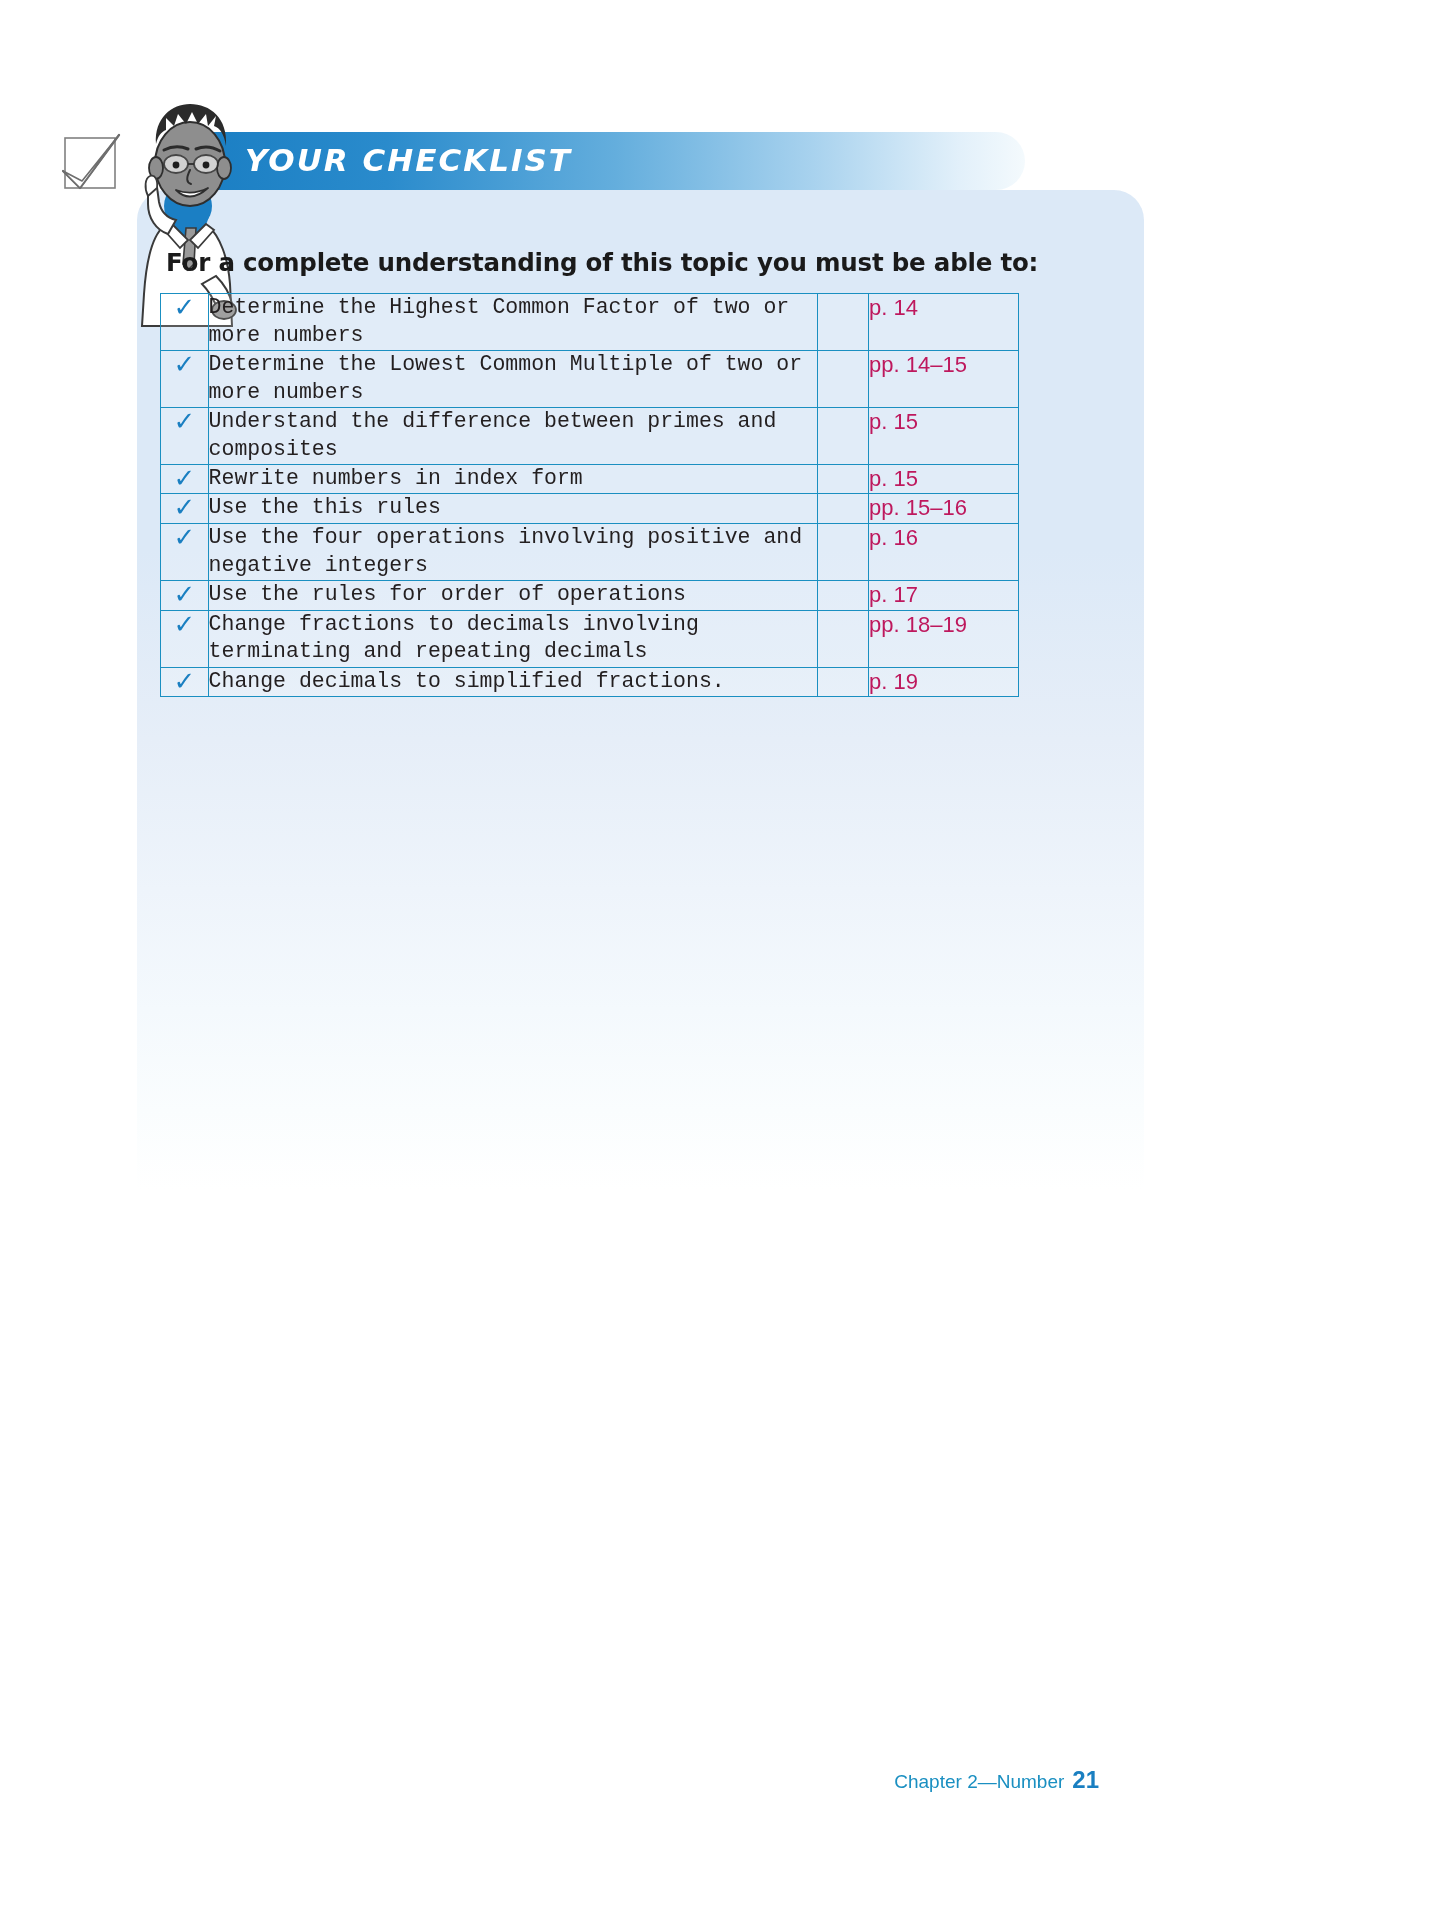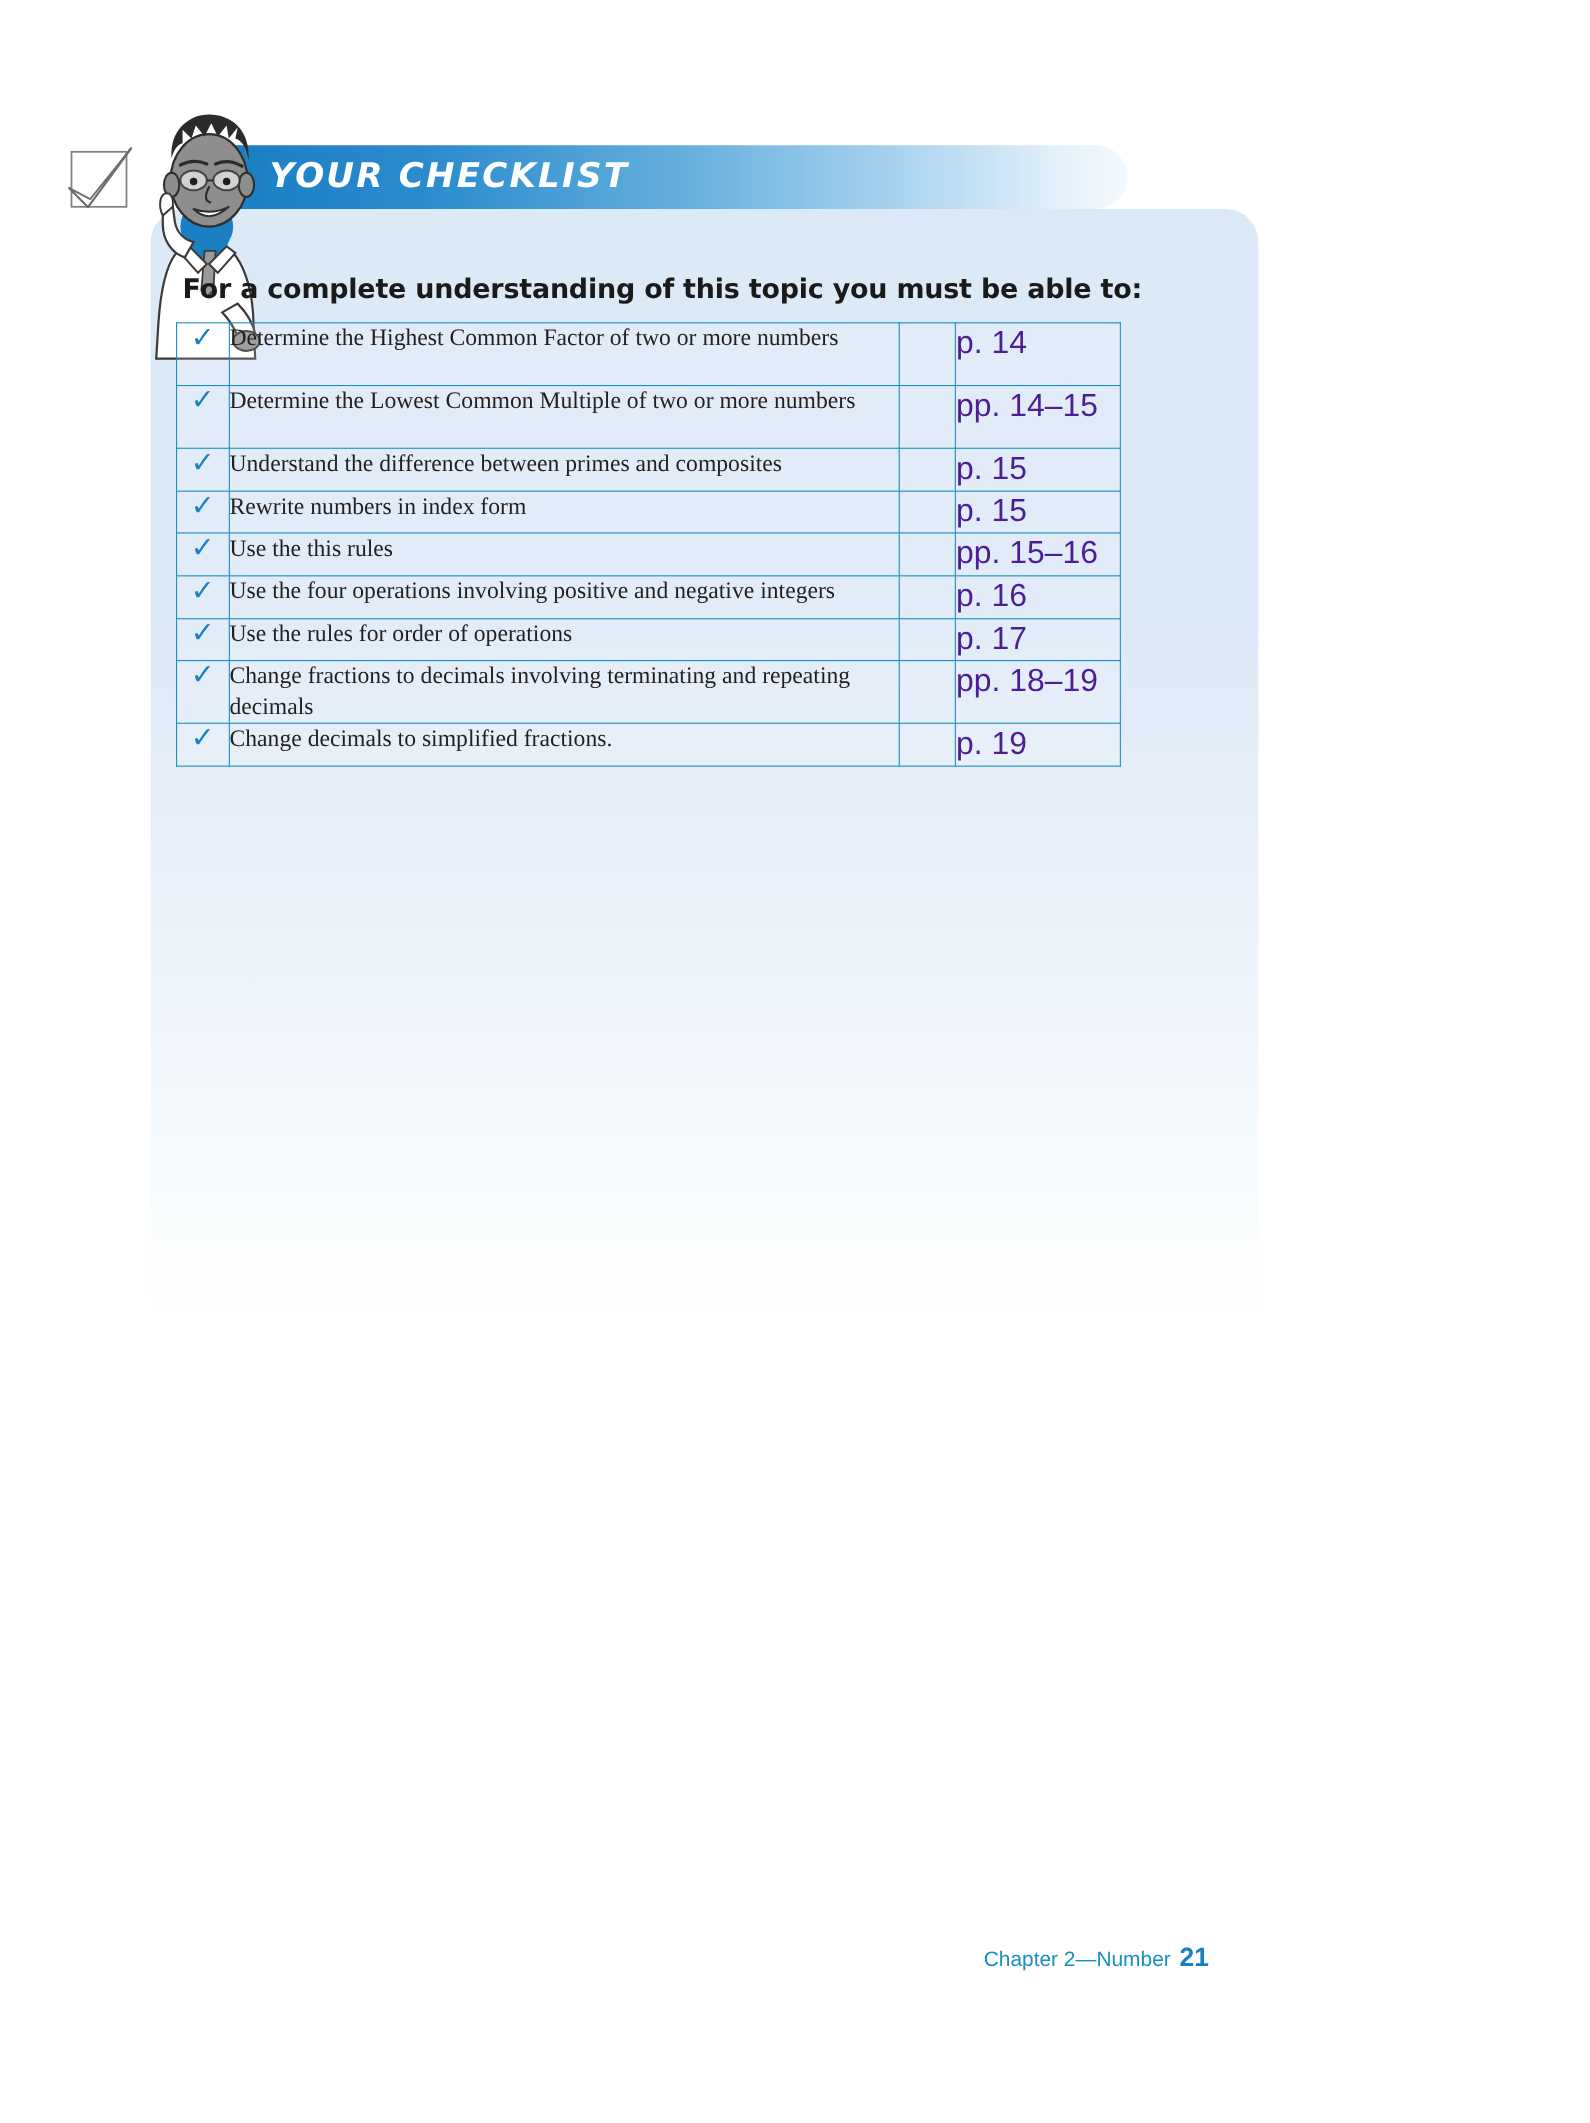--- a/index.html
+++ b/index.html
@@ -137,27 +137,27 @@
     font-size: 26px;
     line-height: 1;
     font-family: "DejaVu Sans", sans-serif;
     font-weight: bold;
   }
   .cell-task {
     padding: 8px 10px 10px 12px;
     font-size: 21.5px;
     line-height: 1.30;
     color: #231f20;
-    font-family: Liberation Serif, serif;
+    font-family: Liberation Mono, monospace;
   }
   .cell-page {
     padding: 8px 10px 10px 12px;
-    font-size: 29px;
+    font-size: 22px;
     line-height: 1.30;
-    color: #4c1d95;
+    color: #be185d;
     white-space: nowrap;
     font-family: "Liberation Sans", sans-serif;
   }
   .row-tall .cell-task,
   .row-tall .cell-page { height: 56px; }
 
   
   .closing {
     position: absolute;
     right: 426px;

